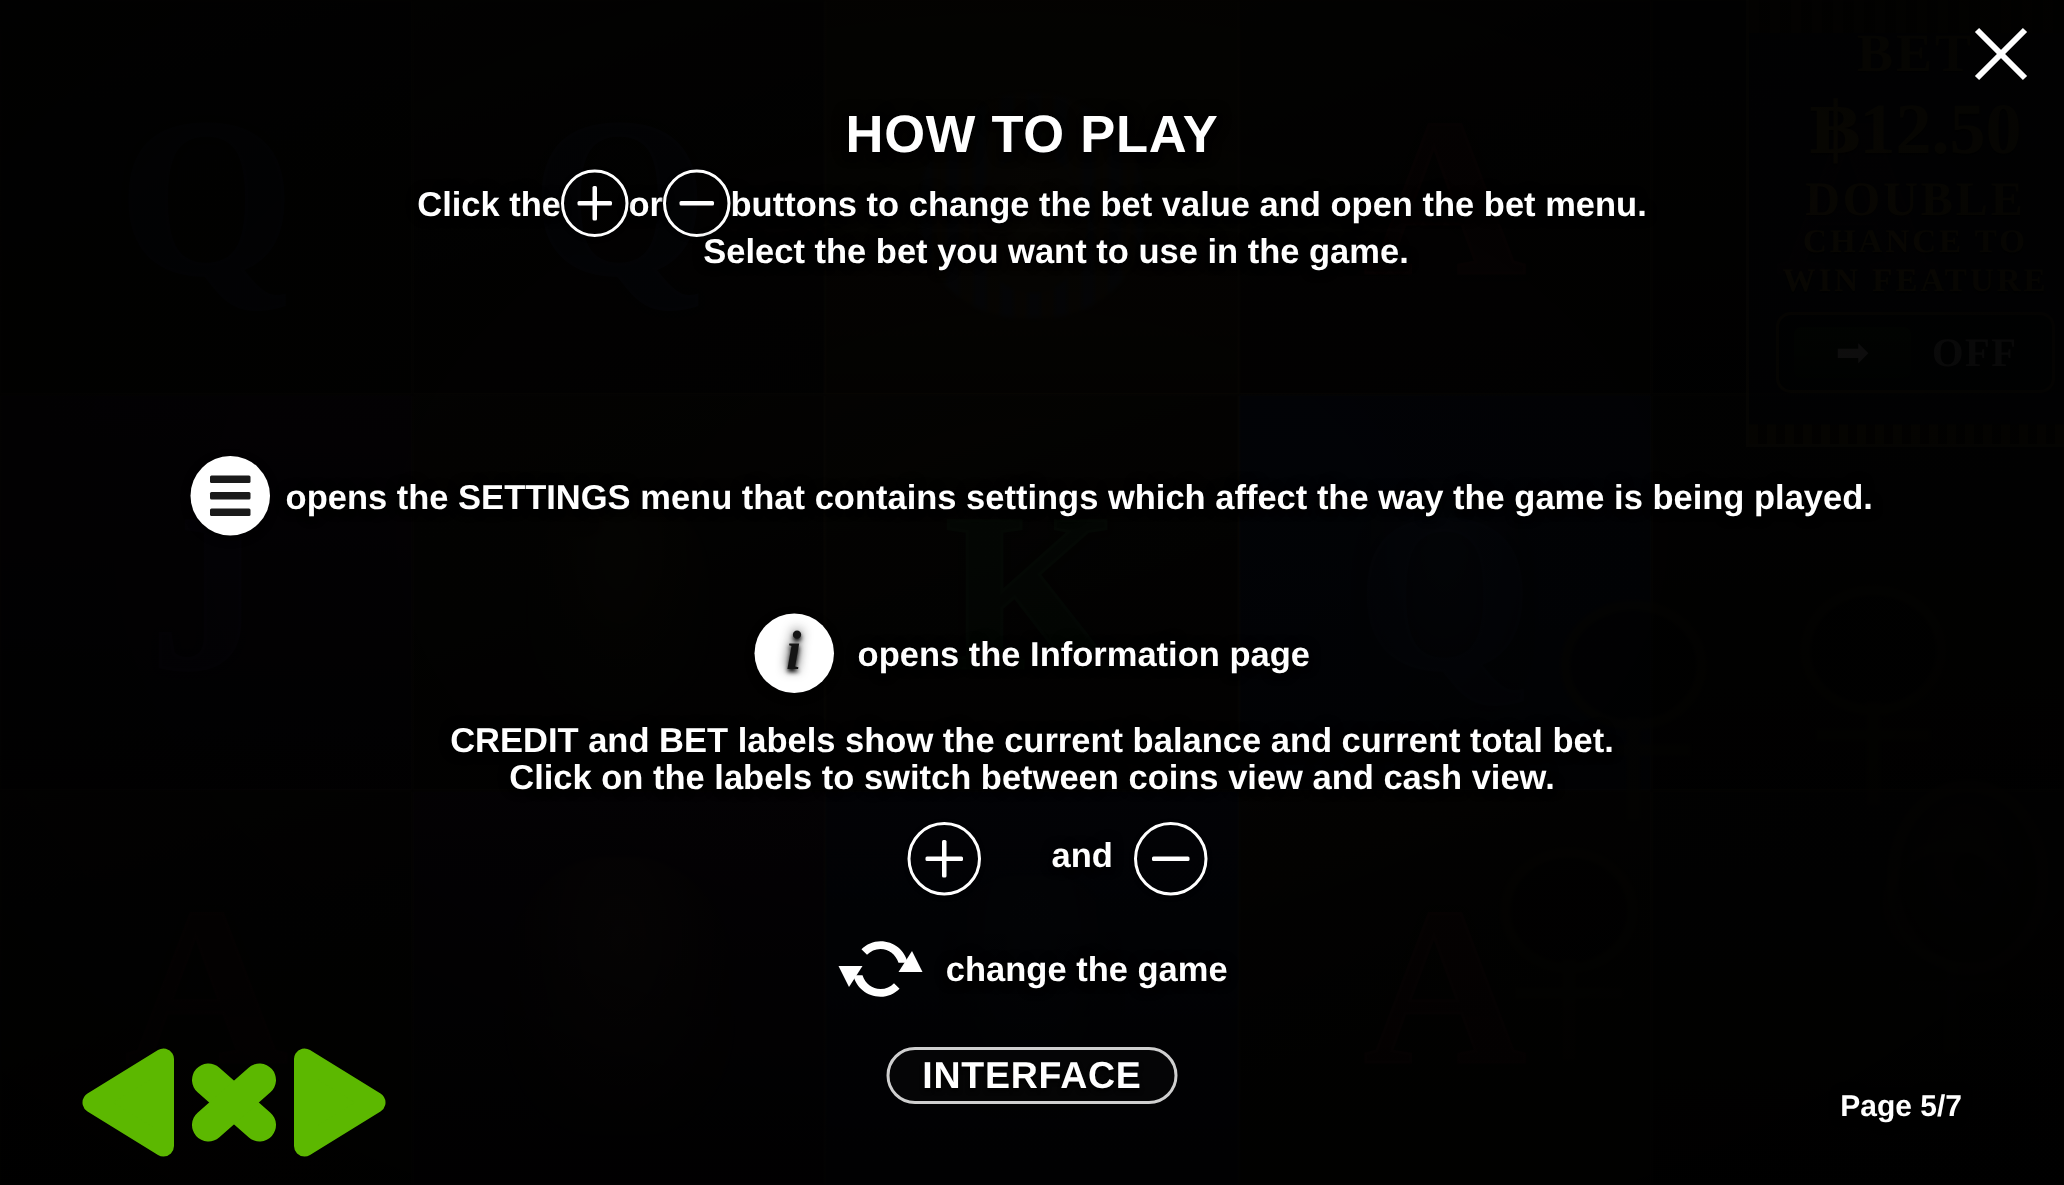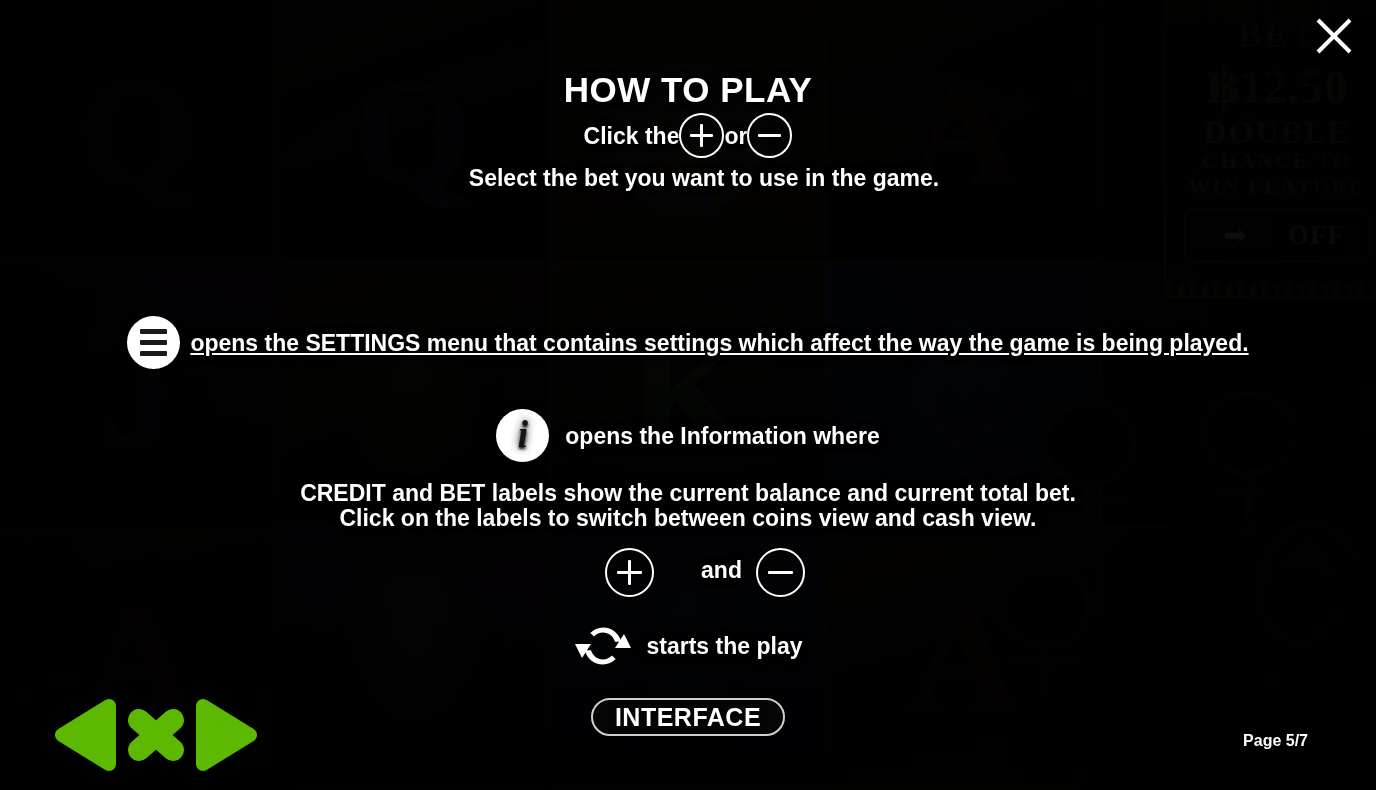--- a/index.html
+++ b/index.html
@@ -155,21 +155,21 @@
     text-shadow:0 2px 3px rgba(0,0,0,.95);box-sizing:border-box;
   }
 
   
   #nav{position:absolute;left:52px;bottom:18px;display:flex;align-items:center;gap:3px;}
   .navbtn{background:none;border:0;padding:0;cursor:pointer;line-height:0;display:block;}
 
   
   #pageno{
     position:absolute;right:68px;bottom:40px;
-    font-size:16px;font-weight:bold;color:#fff;
+    font-size:20px;font-weight:bold;color:#fff;
     text-shadow:0 2px 3px rgba(0,0,0,.95),0 0 8px rgba(0,0,0,.85);
   }
 
   
   #closebtn{position:absolute;right:10px;top:4px;width:64px;height:64px;
     background:none;border:0;padding:0;cursor:pointer;}
 </style>
 </head>
 <body>
 
@@ -294,39 +294,40 @@
     <div class="row" style="left:0;right:0;top:113px;">
       <span>Click the</span>
       <span class="circ pm-sm">
         <i class="bar h"></i>
           <i class="bar v"></i>
       </span>
       <span>or</span>
       <span class="circ pm-sm">
         <i class="bar h"></i>
       </span>
-    </div>
-
-    <div class="para" style="top:165px;padding-left:32px;">Select the bet you want to use in the game.</div>
-
-
-    <div class="row" style="left:0;right:0;top:316px;gap:10px;text-decoration:underline;">
+      <span>buttons to change the bet value and open the bet menu.</span>
+    </div>
+
+    <div class="para" style="top:154px;padding-left:32px;">Select the bet you want to use in the game.</div>
+
+
+    <div class="row" style="left:0;right:0;top:304px;gap:10px;">
       <span class="iconcircle hamburger">
         <i></i>
           <i></i>
           <i></i>
       </span>
       <span>opens the SETTINGS menu that contains settings which affect the way the game is being played.</span>
     </div>
 
     <div class="row" style="left:0;right:0;top:409px;gap:16px;">
       <span class="iconcircle infoic">
           <b>i</b>
         </span>
-      <span>opens the Information where</span>
+      <span>opens the Information page</span>
     </div>
 
     <div class="para" style="top:505px;">Click on the labels to switch between coins view and cash view.</div>
     <div class="para" style="top:480px;">CREDIT and BET labels show the current balance and current total bet.</div>
 
     <div class="row" style="left:130px;right:96px;top:548px;gap:14px;align-items:flex-start;">
       <span class="circ pm-lg" style="margin-top:0;">
         <i class="bar h"></i>
           <i class="bar v"></i>
       </span>
@@ -340,21 +341,21 @@
       <span class="spin">
         <svg viewBox="0 0 58 52" width="58" height="52">
           <g fill="#ffffff">
             <path d="M29 7.5c8.9 0 16.3 6.1 18.1 14.3l-6.1 0C39.2 16.3 34.6 12.6 29 12.6c-3.5 0-6.7 1.5-9 3.9l-3.7-3.6C19.6 9.6 24.1 7.5 29 7.5z"></path>
             <path d="M29 44.5c-8.9 0-16.3-6.1-18.1-14.3l6.1 0C18.8 35.7 23.4 39.4 29 39.4c3.5 0 6.7-1.5 9-3.9l3.7 3.6C38.4 42.4 33.9 44.5 29 44.5z"></path>
             <polygon points="50,14 57,28 41,28"></polygon>
             <polygon points="8,38 1,24 17,24"></polygon>
           </g>
         </svg>
       </span>
-      <span>starts the play</span>
+      <span>change the game</span>
     </div>
 
     <div class="row" style="left:0;right:0;top:698px;gap:14px;">
       <span class="autoplay">INTERFACE</span>
     </div>
 
     <div id="nav">
       <button class="navbtn" aria-label="Previous">
         <svg width="66" height="74" viewBox="0 0 66 74">
           <path d="M57 8 L57 66 L10 37 Z" fill="#5cb800" stroke="#5cb800" stroke-width="14" stroke-linejoin="round"></path>

